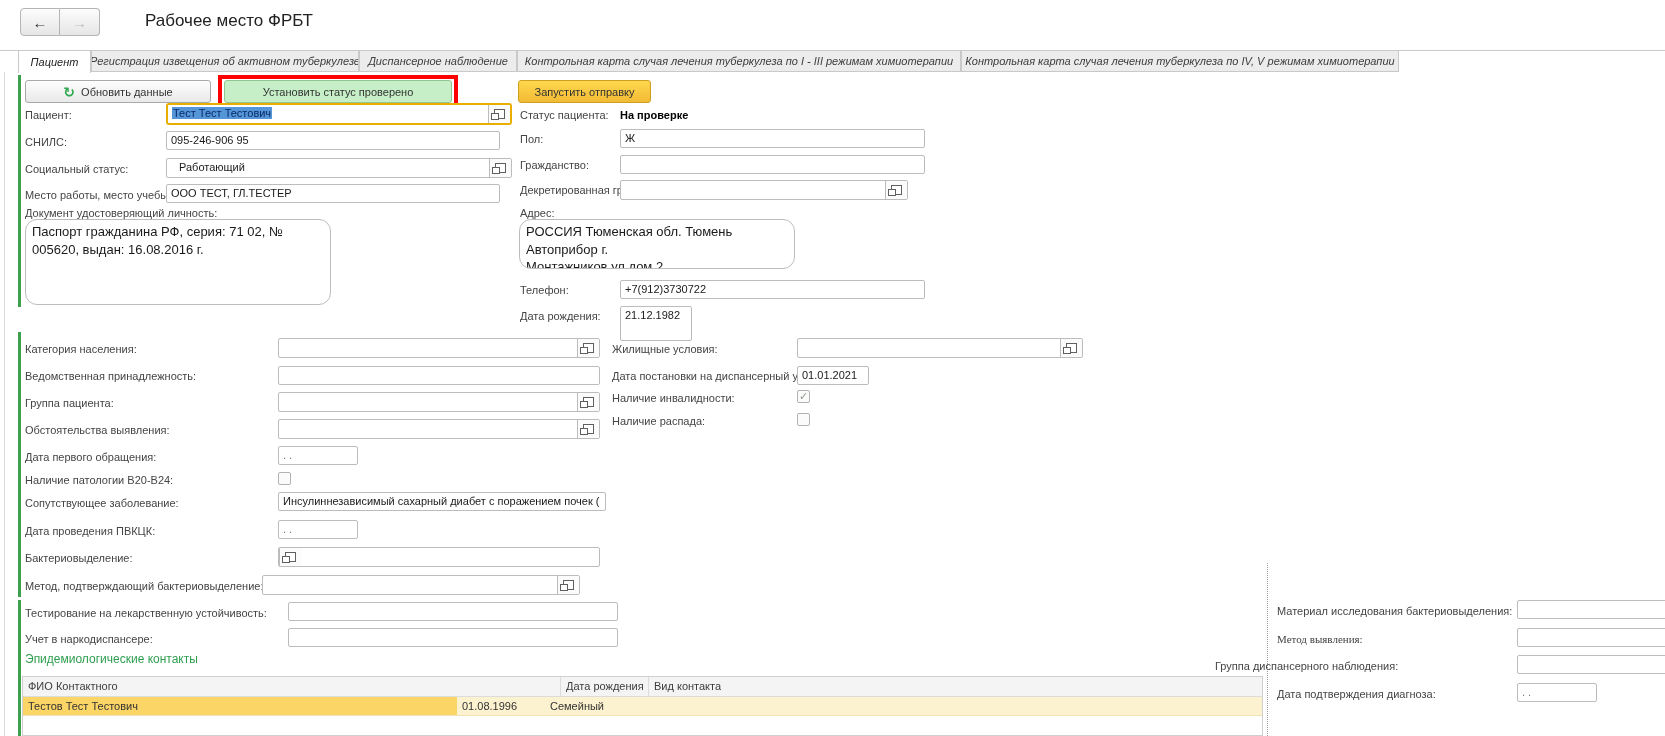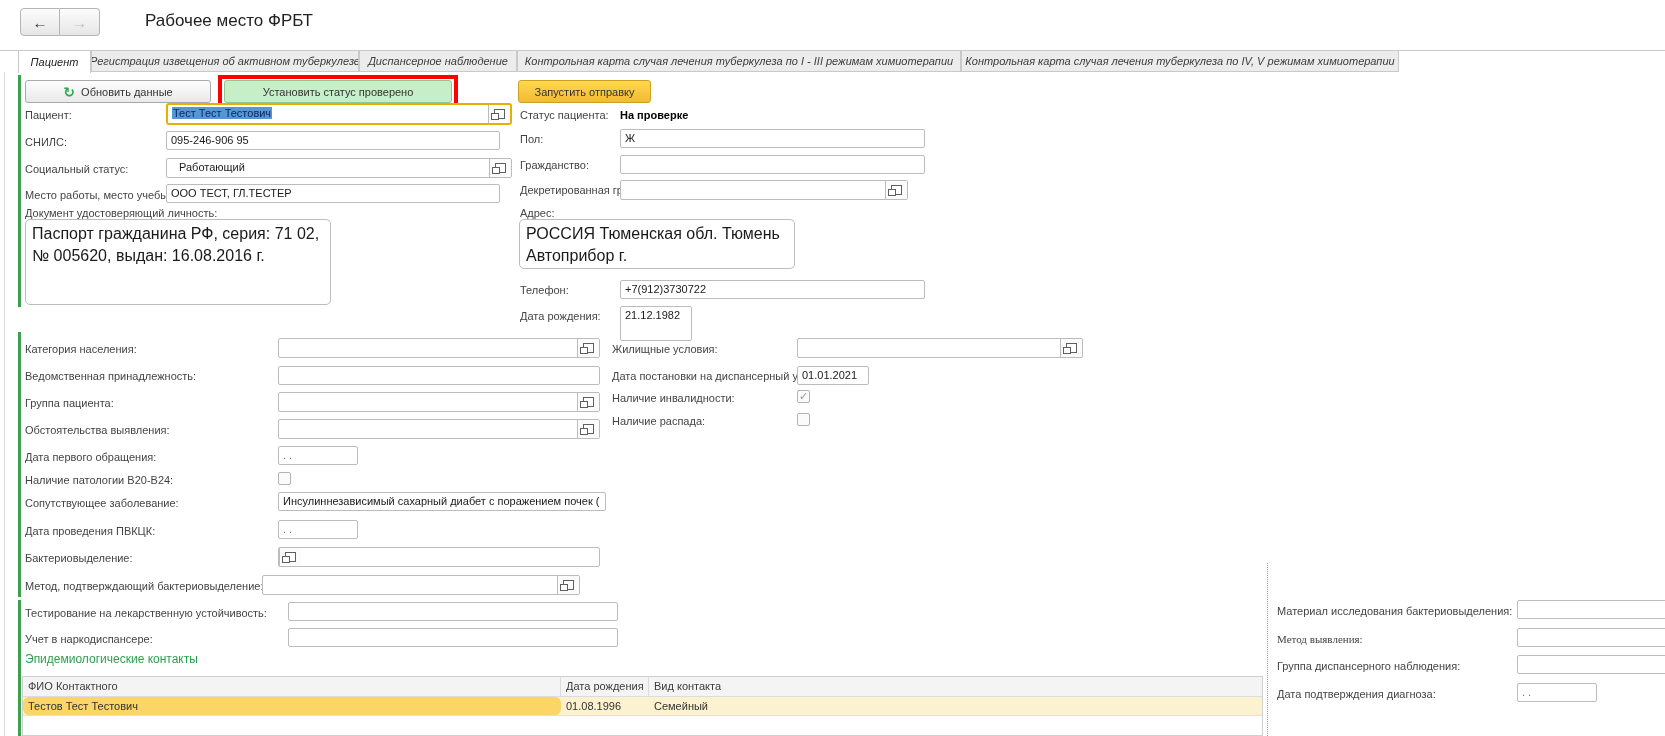--- a/index.html
+++ b/index.html
@@ -11,21 +11,21 @@
   .abs{position:absolute;box-sizing:border-box;}
   .lbl{position:absolute;font-size:11px;color:#444;white-space:nowrap;box-sizing:border-box;}
   .fld{position:absolute;display:flex;align-items:stretch;border:1px solid #bcbcbc;border-radius:2px;
        background:#fff;font-size:11px;color:#1a1a1a;box-sizing:border-box;overflow:hidden;}
   .fld .v{flex:1;padding:2px 4px 0 4px;overflow:hidden;white-space:nowrap;}
   .fld .pick{width:21px;border-left:1px solid #bcbcbc;background:#fbfbfb;display:flex;align-items:center;justify-content:center;cursor:pointer;flex:0 0 21px;}
   .pick-ic{position:relative;width:9px;height:8px;border:1px solid #5f5f5f;background:#fff;}
   .pick-ic::after{content:"";position:absolute;left:-4px;top:3px;width:6px;height:5px;border:1px solid #5f5f5f;background:#fff;}
   .fld.hl{border:2px solid #e8ae00;border-radius:3px;}
   .sel{background:#5596d8;color:#0a2a66;padding:0 1px;}
-  .ta{position:absolute;border:1px solid #bcbcbc;border-radius:5px;background:#fff;font-size:16px;
+  .ta{position:absolute;border:1px solid #bcbcbc;border-radius:12px;background:#fff;font-size:13px;
       color:#1a1a1a;padding:3px 6px;white-space:pre-wrap;line-height:1.35;box-sizing:border-box;overflow:hidden;}
   .cb{position:absolute;width:13px;height:13px;border:1px solid #b3b3b3;border-radius:2px;background:#fbfbfb;
       font-size:11px;line-height:11px;text-align:center;color:#8f9a8f;box-sizing:border-box;}
   .btn{position:absolute;display:flex;align-items:center;justify-content:center;gap:6px;
        border:1px solid #a9a9a9;border-radius:3px;background:linear-gradient(#fdfdfd,#e9e9e9);
        font-size:11px;color:#333;cursor:pointer;box-sizing:border-box;}
   .btn.green{background:#c6efc7;border-color:#93c493;}
   .btn.yellow{background:linear-gradient(#ffd84d,#f2ba35);border-color:#cf9f22;}
   .tab{position:absolute;top:50px;height:22px;border:1px solid #c9c9c9;background:#ececec;
        display:flex;align-items:center;justify-content:center;font-size:11px;color:#3c3c3c;
@@ -228,39 +228,39 @@
 
 <div class="lbl" style="left:25px;top:652px;color:#2e9e4f;font-size:12px;">Эпидемиологические контакты</div>
 
 <div class="abs" style="left:22px;top:676px;width:1241px;height:60px;border:1px solid #cfcfcf;background:#fff;overflow:hidden;">
   <div style="display:flex;height:19px;border-bottom:1px solid #dcdcdc;">
     <div class="tbl-hcell" style="width:538px;">ФИО Контактного</div>
     <div class="tbl-hcell" style="width:88px;">Дата рождения</div>
     <div class="tbl-hcell" style="flex:1;border-right:none;">Вид контакта</div>
   </div>
   <div style="display:flex;height:18px;background:#fdf2cf;border-bottom:1px solid #efe3b6;">
-    <div class="tbl-cell" style="width:538px;background:#fbd565;border-radius:6px;">Тестов Тест Тестович</div>
+    <div class="tbl-cell" style="width:434px;background:#fbd565;">Тестов Тест Тестович</div>
     <div class="tbl-cell" style="width:88px;">01.08.1996</div>
     <div class="tbl-cell" style="flex:1;">Семейный</div>
   </div>
 </div>
 
 <div class="abs" style="left:1267px;top:563px;width:1px;height:173px;border-left:1px dotted #9a9a9a;"></div>
 
 <div class="lbl" style="left:1277px;top:605px;">Материал исследования бактериовыделения:</div>
 <div class="fld" style="left:1517px;top:600px;width:200px;height:19px;">
   <span class="v"></span>
 </div>
 
 <div class="lbl" style="left:1277px;top:633px;font-family:Liberation Serif, serif;">Метод выявления:</div>
 <div class="fld" style="left:1517px;top:628px;width:200px;height:19px;">
   <span class="v"></span>
 </div>
 
-<div class="lbl" style="left:1277px;top:660px;">Группа диспансерного наблюдения:</div>
+<div class="lbl" style="left:1215px;top:660px;">Группа диспансерного наблюдения:</div>
 <div class="fld" style="left:1517px;top:655px;width:200px;height:19px;">
   <span class="v"></span>
 </div>
 
 <div class="lbl" style="left:1277px;top:688px;">Дата подтверждения диагноза:</div>
 <div class="fld datefld" style="left:1517px;top:683px;width:80px;height:19px;">
   <span class="v"> .  .</span>
 </div>
 
 </body></html>

